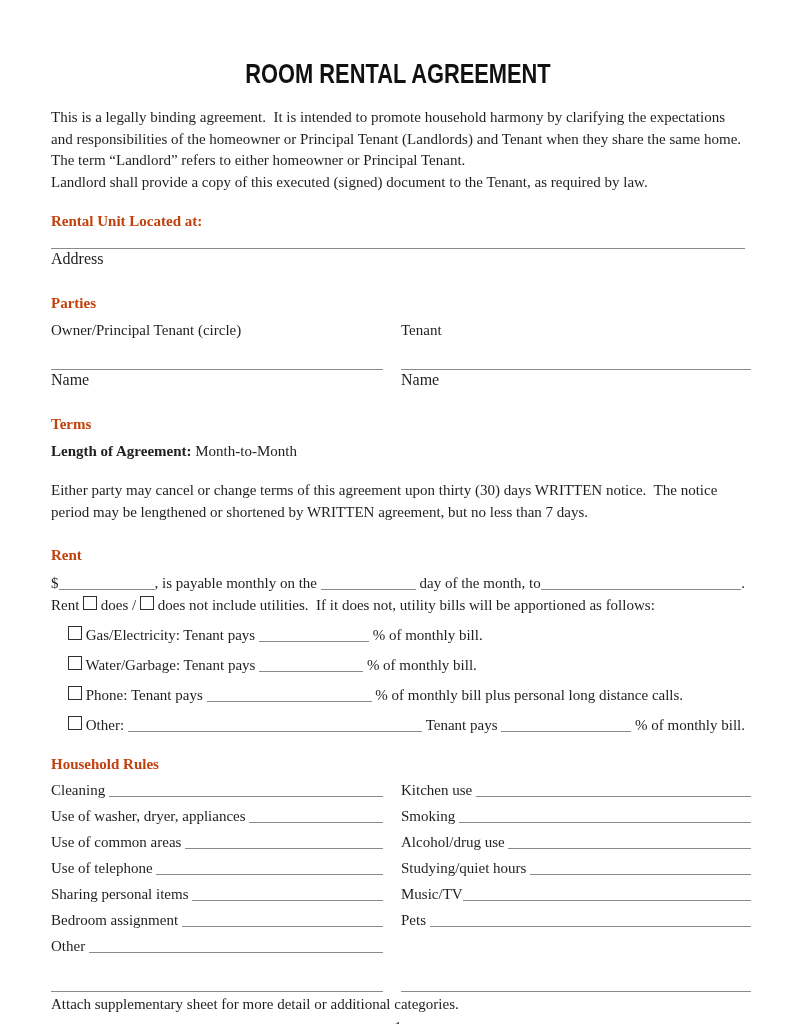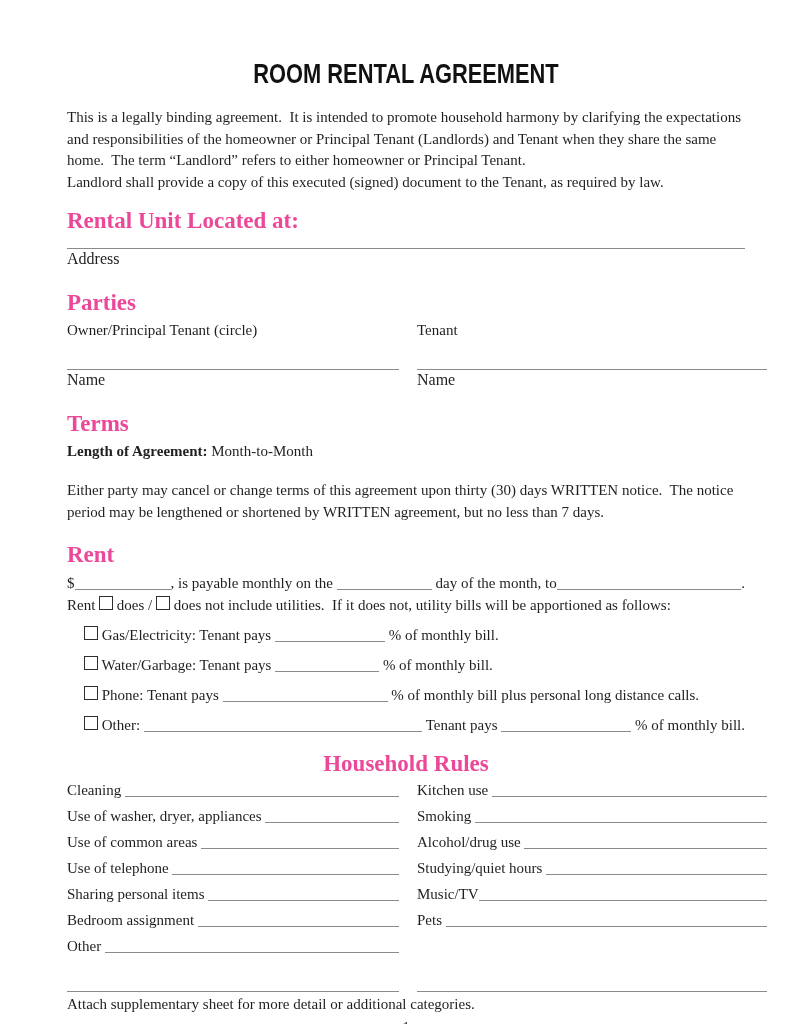--- a/index.html
+++ b/index.html
@@ -11,21 +11,21 @@
     width: 791px;
     height: 1024px;
     overflow: hidden;
     font-family: "Liberation Serif", serif;
     color: #1f1f1f;
   }
   .page {
     box-sizing: border-box;
     width: 791px;
     height: 1024px;
-    padding: 58px 46px 0 67px;
+    padding: 58px 46px 0 51px;
   }
   .title {
     margin: 0 0 17px 0;
     font-family: "Liberation Sans", sans-serif;
     font-weight: 700;
     font-size: 28px;
     text-align: center;
     color: #111111;
     letter-spacing: 0px;
     transform: scaleX(0.78);
@@ -33,30 +33,30 @@
     white-space: nowrap;
   }
   .body-text {
     margin: 0;
     font-size: 15px;
     line-height: 21.5px;
     white-space: pre-wrap;
   }
   h2 {
     margin: 0;
-    font-size: 23px;
+    font-size: 15px;
     line-height: 24px;
     font-weight: 700;
-    color: #ec4899;
+    color: #c2410c;
   }
   .mt-rental   { margin-top: 16px; }
   .mt-parties  { margin-top: 22px; }
   .mt-terms    { margin-top: 22px; }
   .mt-rent     { margin-top: 20px; }
-  .mt-house    { margin-top: 16px; text-align: center; }
+  .mt-house    { margin-top: 16px; }
 
   .full-line {
     height: 13px;
     margin-top: 2px;
     border-bottom: 1px solid #8a8a8a;
   }
   .small-label {
     font-size: 16px;
     line-height: 20px;
   }

